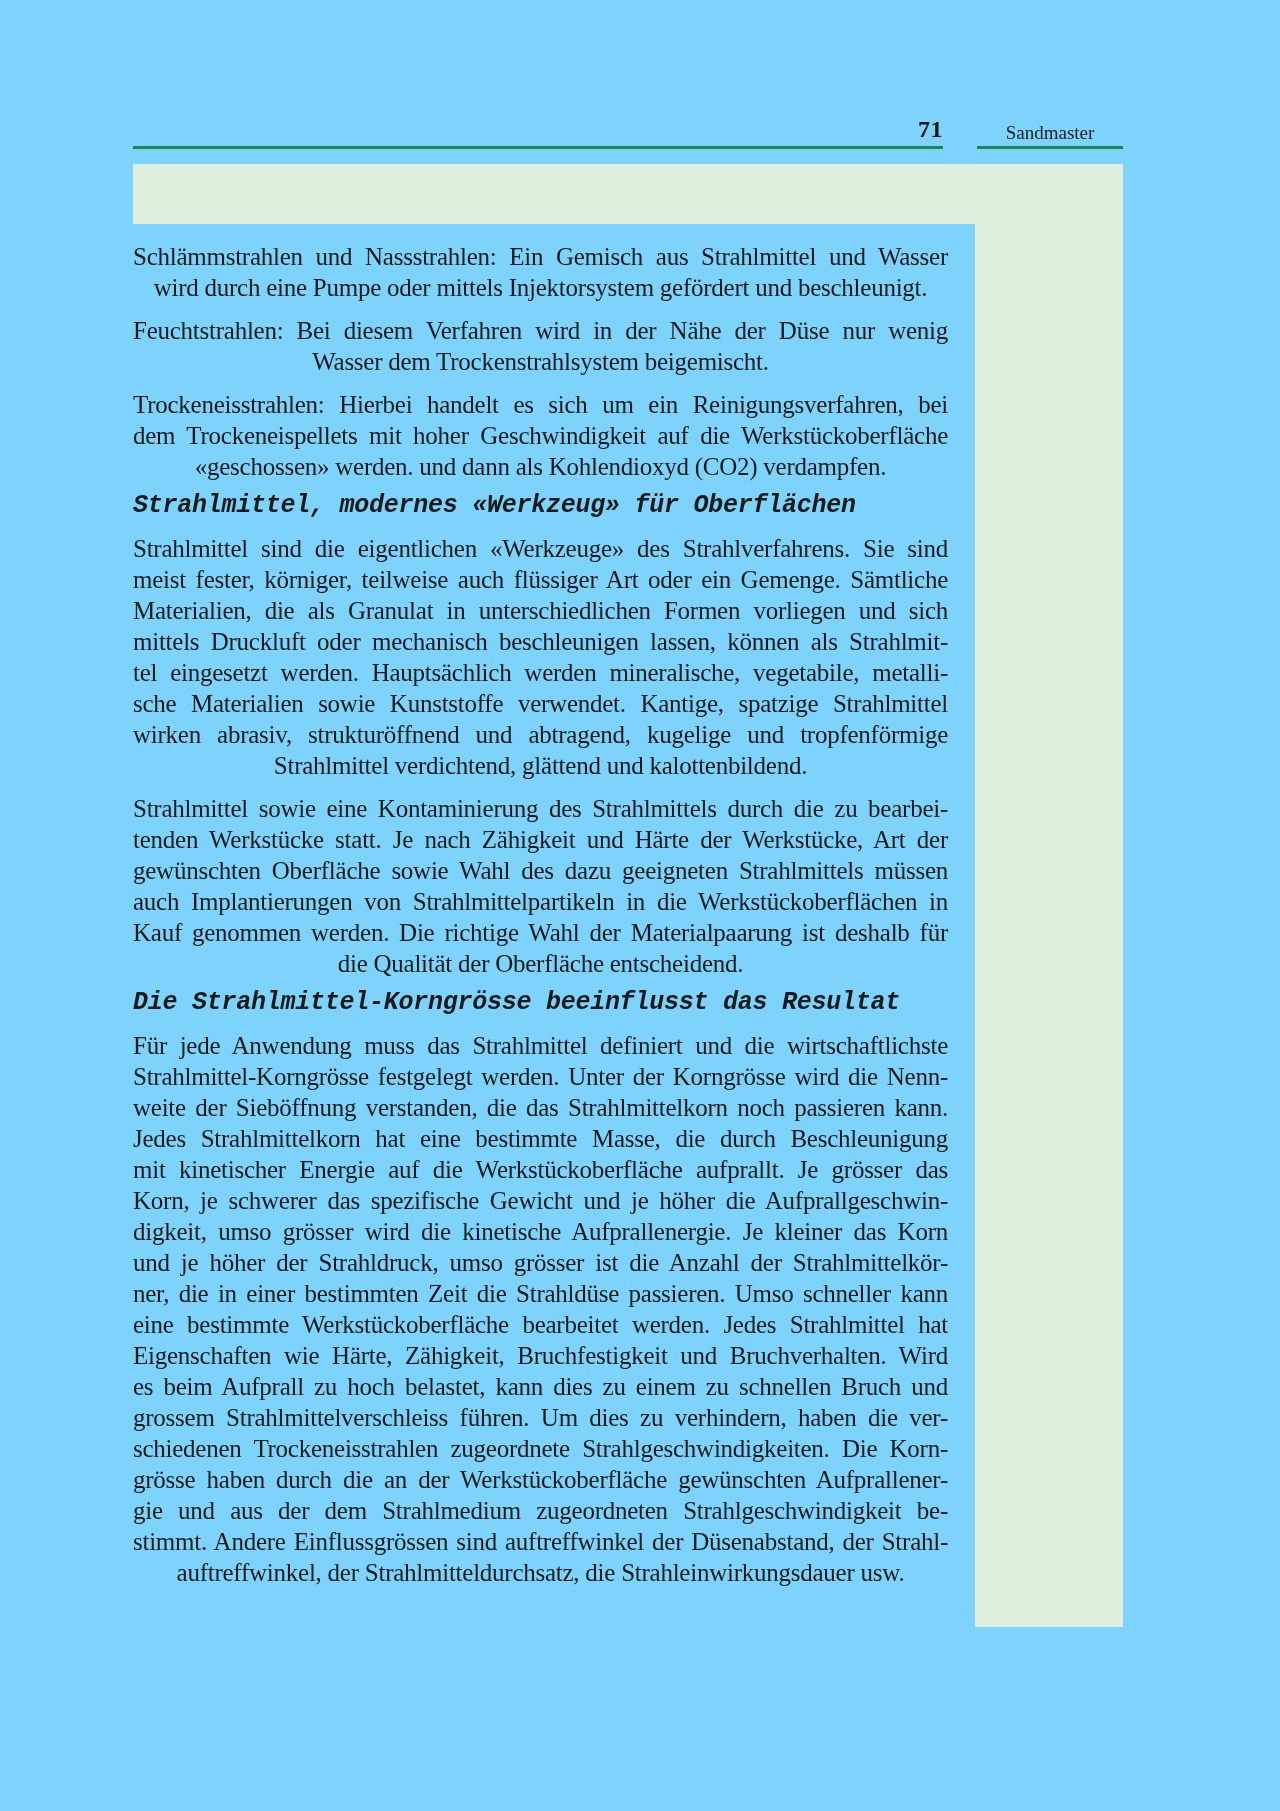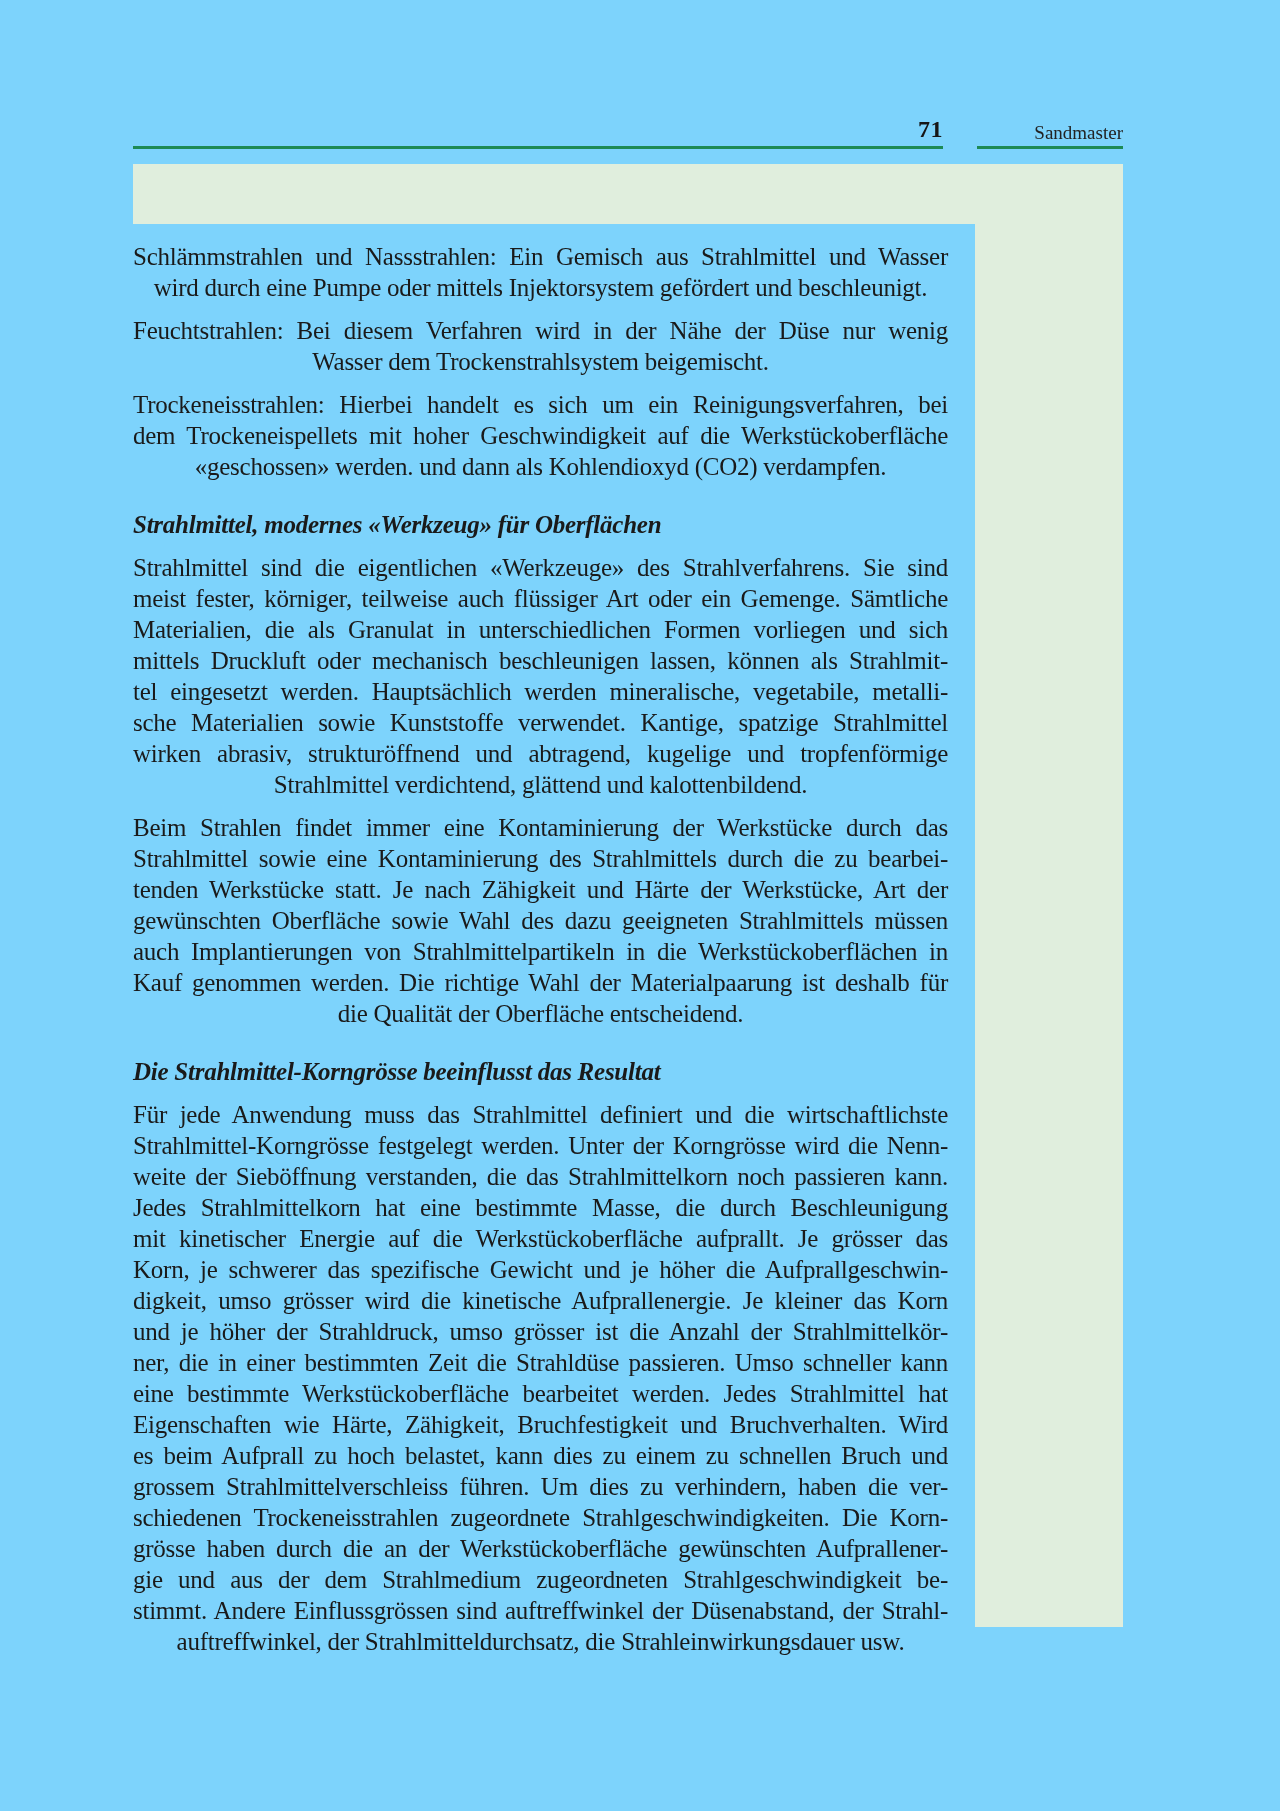--- a/index.html
+++ b/index.html
@@ -21,21 +21,21 @@
     font-size: 24px;
     font-weight: bold;
     letter-spacing: 0.5px;
     color: #161616;
   }
   .brand {
     position: absolute;
     top: 122px;
     left: 977px;
     width: 146px;
-    text-align: right;
+    text-align: center;
     font-size: 19px;
     color: #222222;
   }
   .rule {
     position: absolute;
     top: 146px;
     height: 3px;
     background: #1d8a55;
   }
   .rule-left  { left: 133px; width: 810px; }
@@ -59,21 +59,21 @@
   .col {
     position: absolute;
     left: 133px;
     top: 241px;
     width: 815px;
     font-size: 25px;
     line-height: 31px;
     letter-spacing: -0.25px;
   }
   .col > * + * { margin-top: 12px; }
-  .col > * + .heading { margin-top: 27px; }
+  .col > * + .heading { margin-top: 8px; font-family: Liberation Mono, monospace; }
   .ln { min-height: 31px; }
   .ln.j {
     text-align: justify;
     text-align-last: justify;
   }
   .ln.last { text-align: center; }
   .heading .ln {
     font-weight: bold;
     font-style: italic;
     text-align: left;
@@ -110,21 +110,20 @@
         <div class="ln j">Strahlmittel sind die eigentlichen «Werkzeuge» des Strahlverfahrens. Sie sind</div>
         <div class="ln j">meist fester, körniger, teilweise auch flüssiger Art oder ein Gemenge. Sämtliche</div>
         <div class="ln j">Materialien, die als Granulat in unterschiedlichen Formen vorliegen und sich</div>
         <div class="ln j">mittels Druckluft oder mechanisch beschleunigen lassen, können als Strahlmit-</div>
         <div class="ln j">tel eingesetzt werden. Hauptsächlich werden mineralische, vegetabile, metalli-</div>
         <div class="ln j">sche Materialien sowie Kunststoffe verwendet. Kantige, spatzige Strahlmittel</div>
         <div class="ln j">wirken abrasiv, strukturöffnend und abtragend, kugelige und tropfenförmige</div>
         <div class="ln last">Strahlmittel verdichtend, glättend und kalottenbildend.</div>
       </div>
       <div class="para">
-        <div class="ln j">Beim Strahlen findet immer eine Kontaminierung der Werkstücke durch das</div>
         <div class="ln j">Strahlmittel sowie eine Kontaminierung des Strahlmittels durch die zu bearbei-</div>
         <div class="ln j">tenden Werkstücke statt. Je nach Zähigkeit und Härte der Werkstücke, Art der</div>
         <div class="ln j">gewünschten Oberfläche sowie Wahl des dazu geeigneten Strahlmittels müssen</div>
         <div class="ln j">auch Implantierungen von Strahlmittelpartikeln in die Werkstückoberflächen in</div>
         <div class="ln j">Kauf genommen werden. Die richtige Wahl der Materialpaarung ist deshalb für</div>
         <div class="ln last">die Qualität der Oberfläche entscheidend.</div>
       </div>
       <div class="heading">
         <div class="ln last">Die Strahlmittel-Korngrösse beeinflusst das Resultat</div>
       </div>

